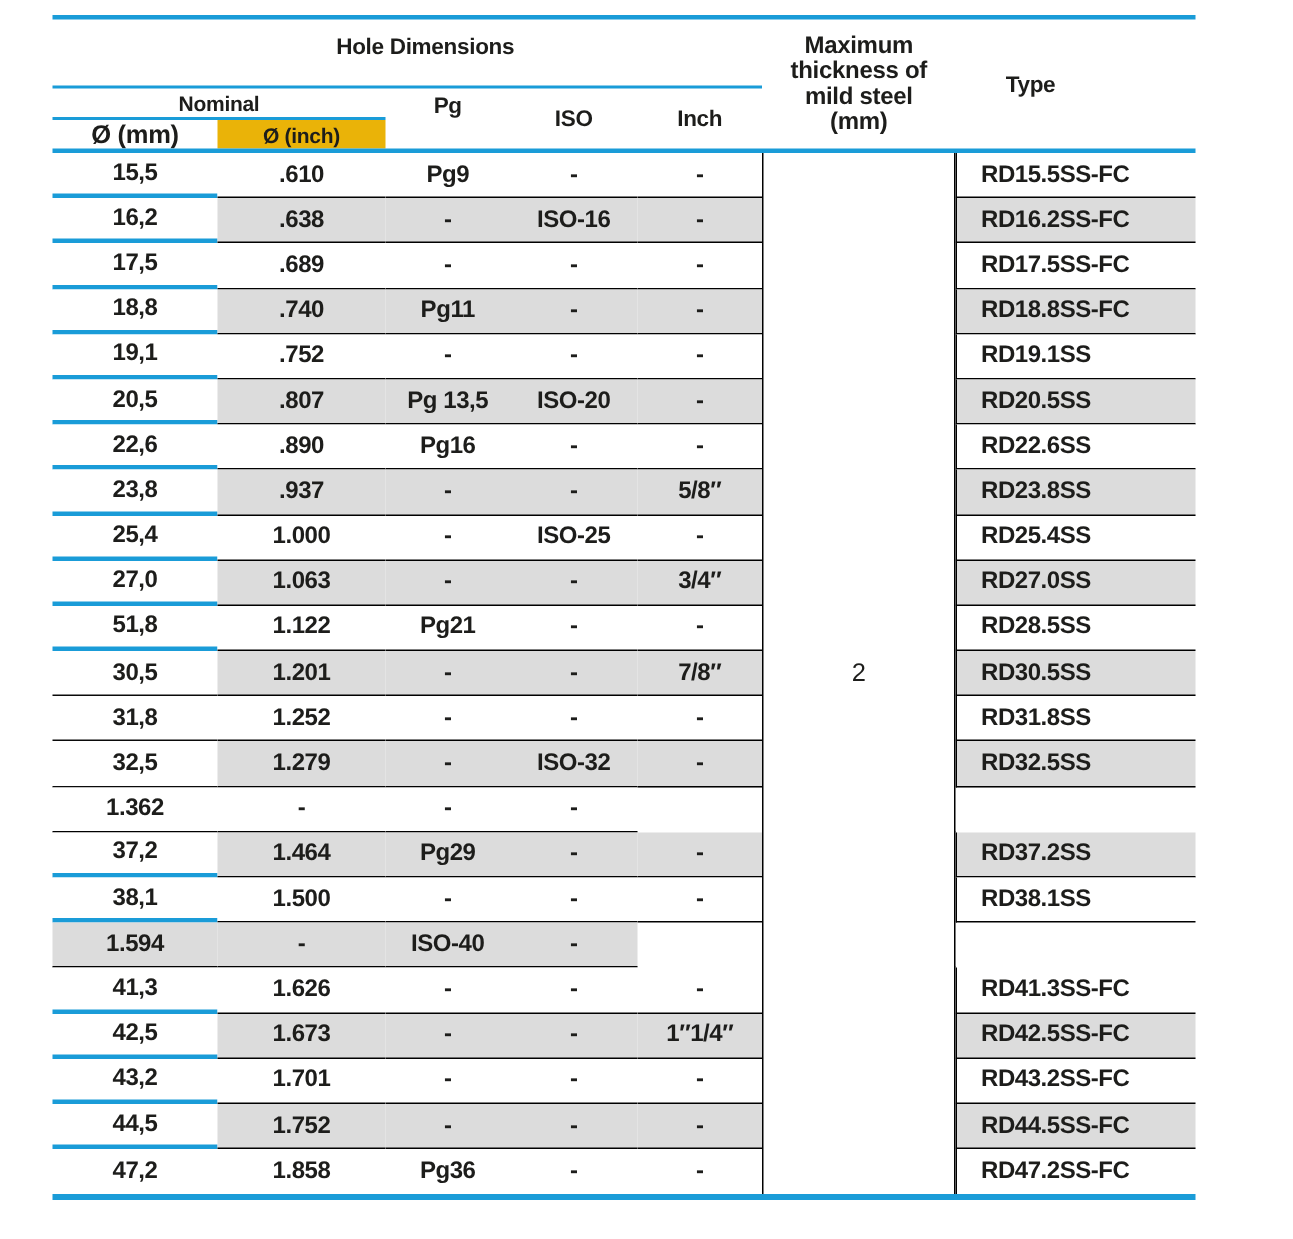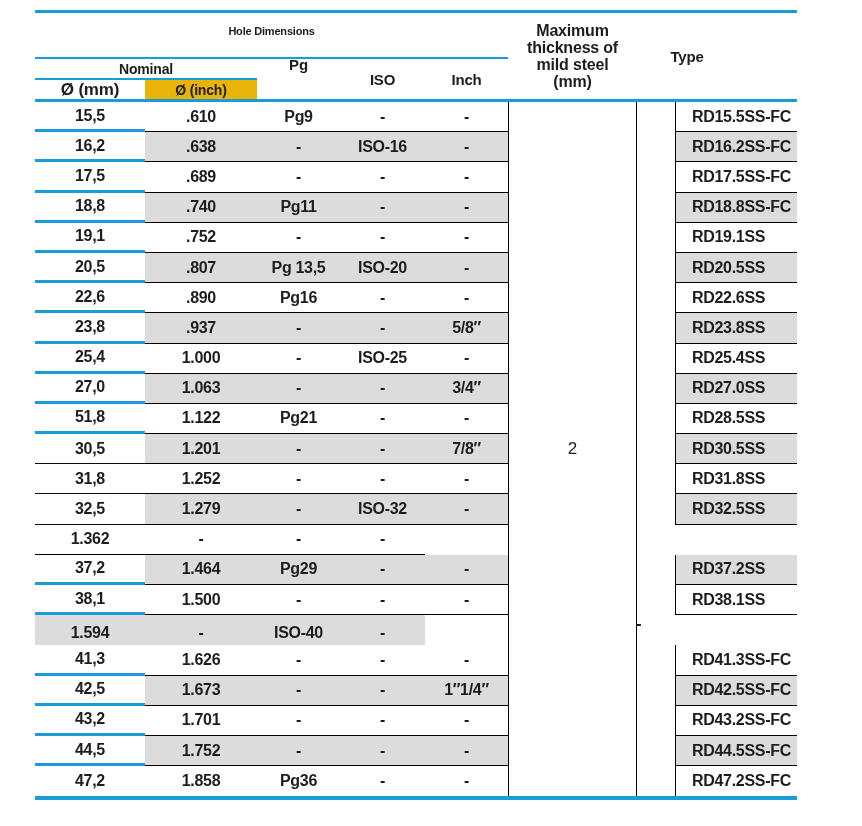--- a/index.html
+++ b/index.html
@@ -11,43 +11,43 @@
 
   
   .t-head{position:relative;width:762px;height:92px;}
   .rule{position:absolute;background:#1a9cd8;}
   .rule-top{left:0;top:0;width:762px;height:3px;}
   .rule-hd{left:0;top:47px;width:473px;height:2px;}
   .rule-nom{left:0;top:68px;width:222px;height:2px;}
   .rule-headbottom{left:0;bottom:0;width:762px;height:3px;}
   .hcell{position:absolute;display:flex;align-items:center;justify-content:center;
     font-weight:700;letter-spacing:-0.2px;}
-  .hd-title{left:0;top:3px;width:473px;height:36px;font-size:11px;}
+  .hd-title{left:12px;top:3px;width:473px;height:36px;font-size:15px;}
   .hd-nominal{left:0;top:49px;width:222px;height:19px;font-size:14px;}
   .hd-mm{left:0;top:70px;width:110px;height:19px;font-size:17px;}
   .hd-inchdia{left:110px;top:70px;width:112px;height:19px;font-size:14px;background:#eab308;}
-  .hd-pg{left:222px;top:34px;width:83px;height:40px;font-size:15px;}
+  .hd-pg{left:222px;top:40px;width:83px;height:40px;font-size:15px;}
   .hd-iso{left:305px;top:49px;width:85px;height:40px;font-size:15px;}
   .hd-in{left:390px;top:49px;width:83px;height:40px;font-size:15px;}
   .hd-thick{left:473px;top:3px;width:129px;height:86px;font-size:16px;line-height:17px;
     flex-direction:column;text-align:center;}
   .hd-type{left:572px;top:3px;width:160px;height:86px;font-size:15px;}
 
   
   .t-body{position:relative;width:762px;}
   .t-row{display:grid;grid-template-columns:110px 112px 83px 85px 83px 129px 160px;
     height:30.2px;box-sizing:border-box;}
   .c{display:flex;align-items:center;justify-content:center;box-sizing:border-box;
     font-size:16px;font-weight:700;letter-spacing:-0.3px;
     border-bottom:1px solid #000;background:#fff;}
   .c-mm{border-bottom:3px solid #1a9cd8;}
   .c-mm.rule-black{border-bottom:1.6px solid #0a0a0a;}
   .c-mm.rule-none{border-bottom:none;}
   .c-thick{border-bottom:none;background:transparent;}
-  .c-type{justify-content:flex-start;padding-left:16px;border-left:1px solid #000;margin-left:38px;}
+  .c-type{justify-content:flex-start;padding-left:16px;border-left:1px solid #000;}
   .t-row.shaded .c-inch,.t-row.shaded .c-pg,.t-row.shaded .c-iso,
   .t-row.shaded .c-in,.t-row.shaded .c-type{background:#dcdcdc;}
   .t-row:last-child .c{border-bottom:none;}
   .t-row:last-child .c-mm{border-bottom:none;}
 
   
   .thick-merged{position:absolute;left:473px;top:0;bottom:0;width:129px;
     background:#fff;border-left:1px solid #000;border-right:1px solid #000;
     box-sizing:border-box;display:flex;align-items:center;justify-content:center;
     font-size:17px;font-weight:400;z-index:3;}

